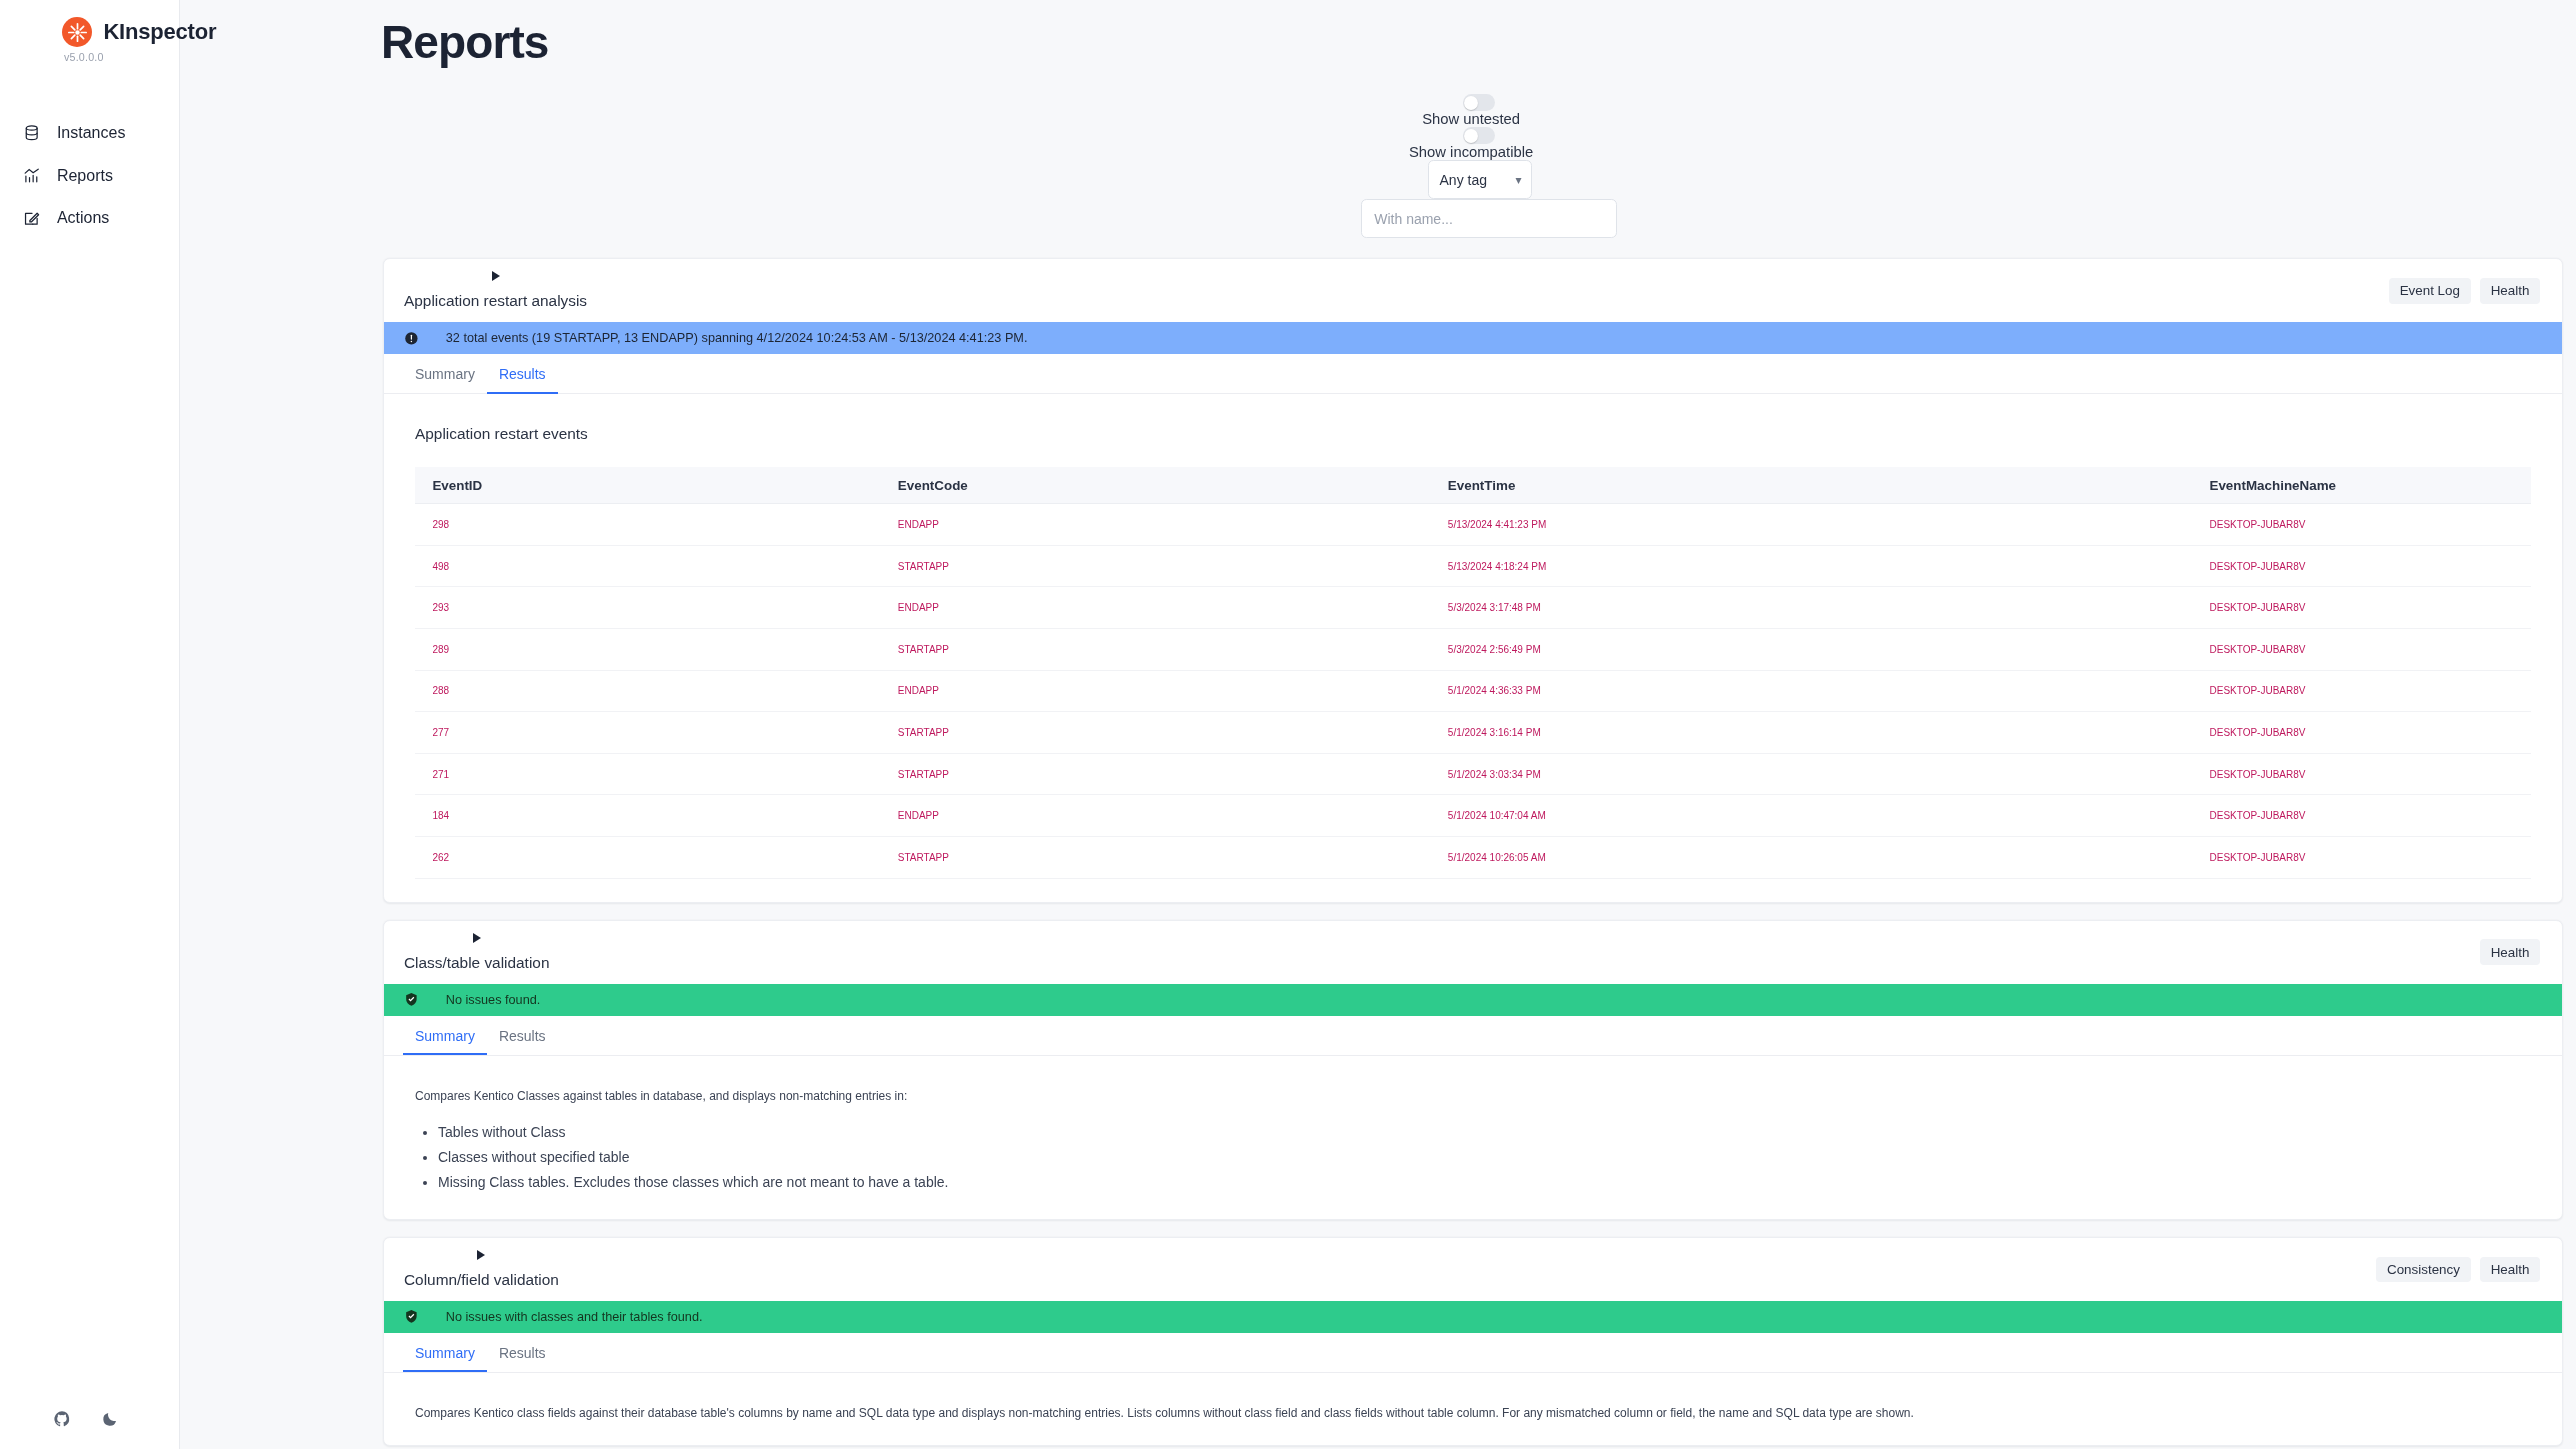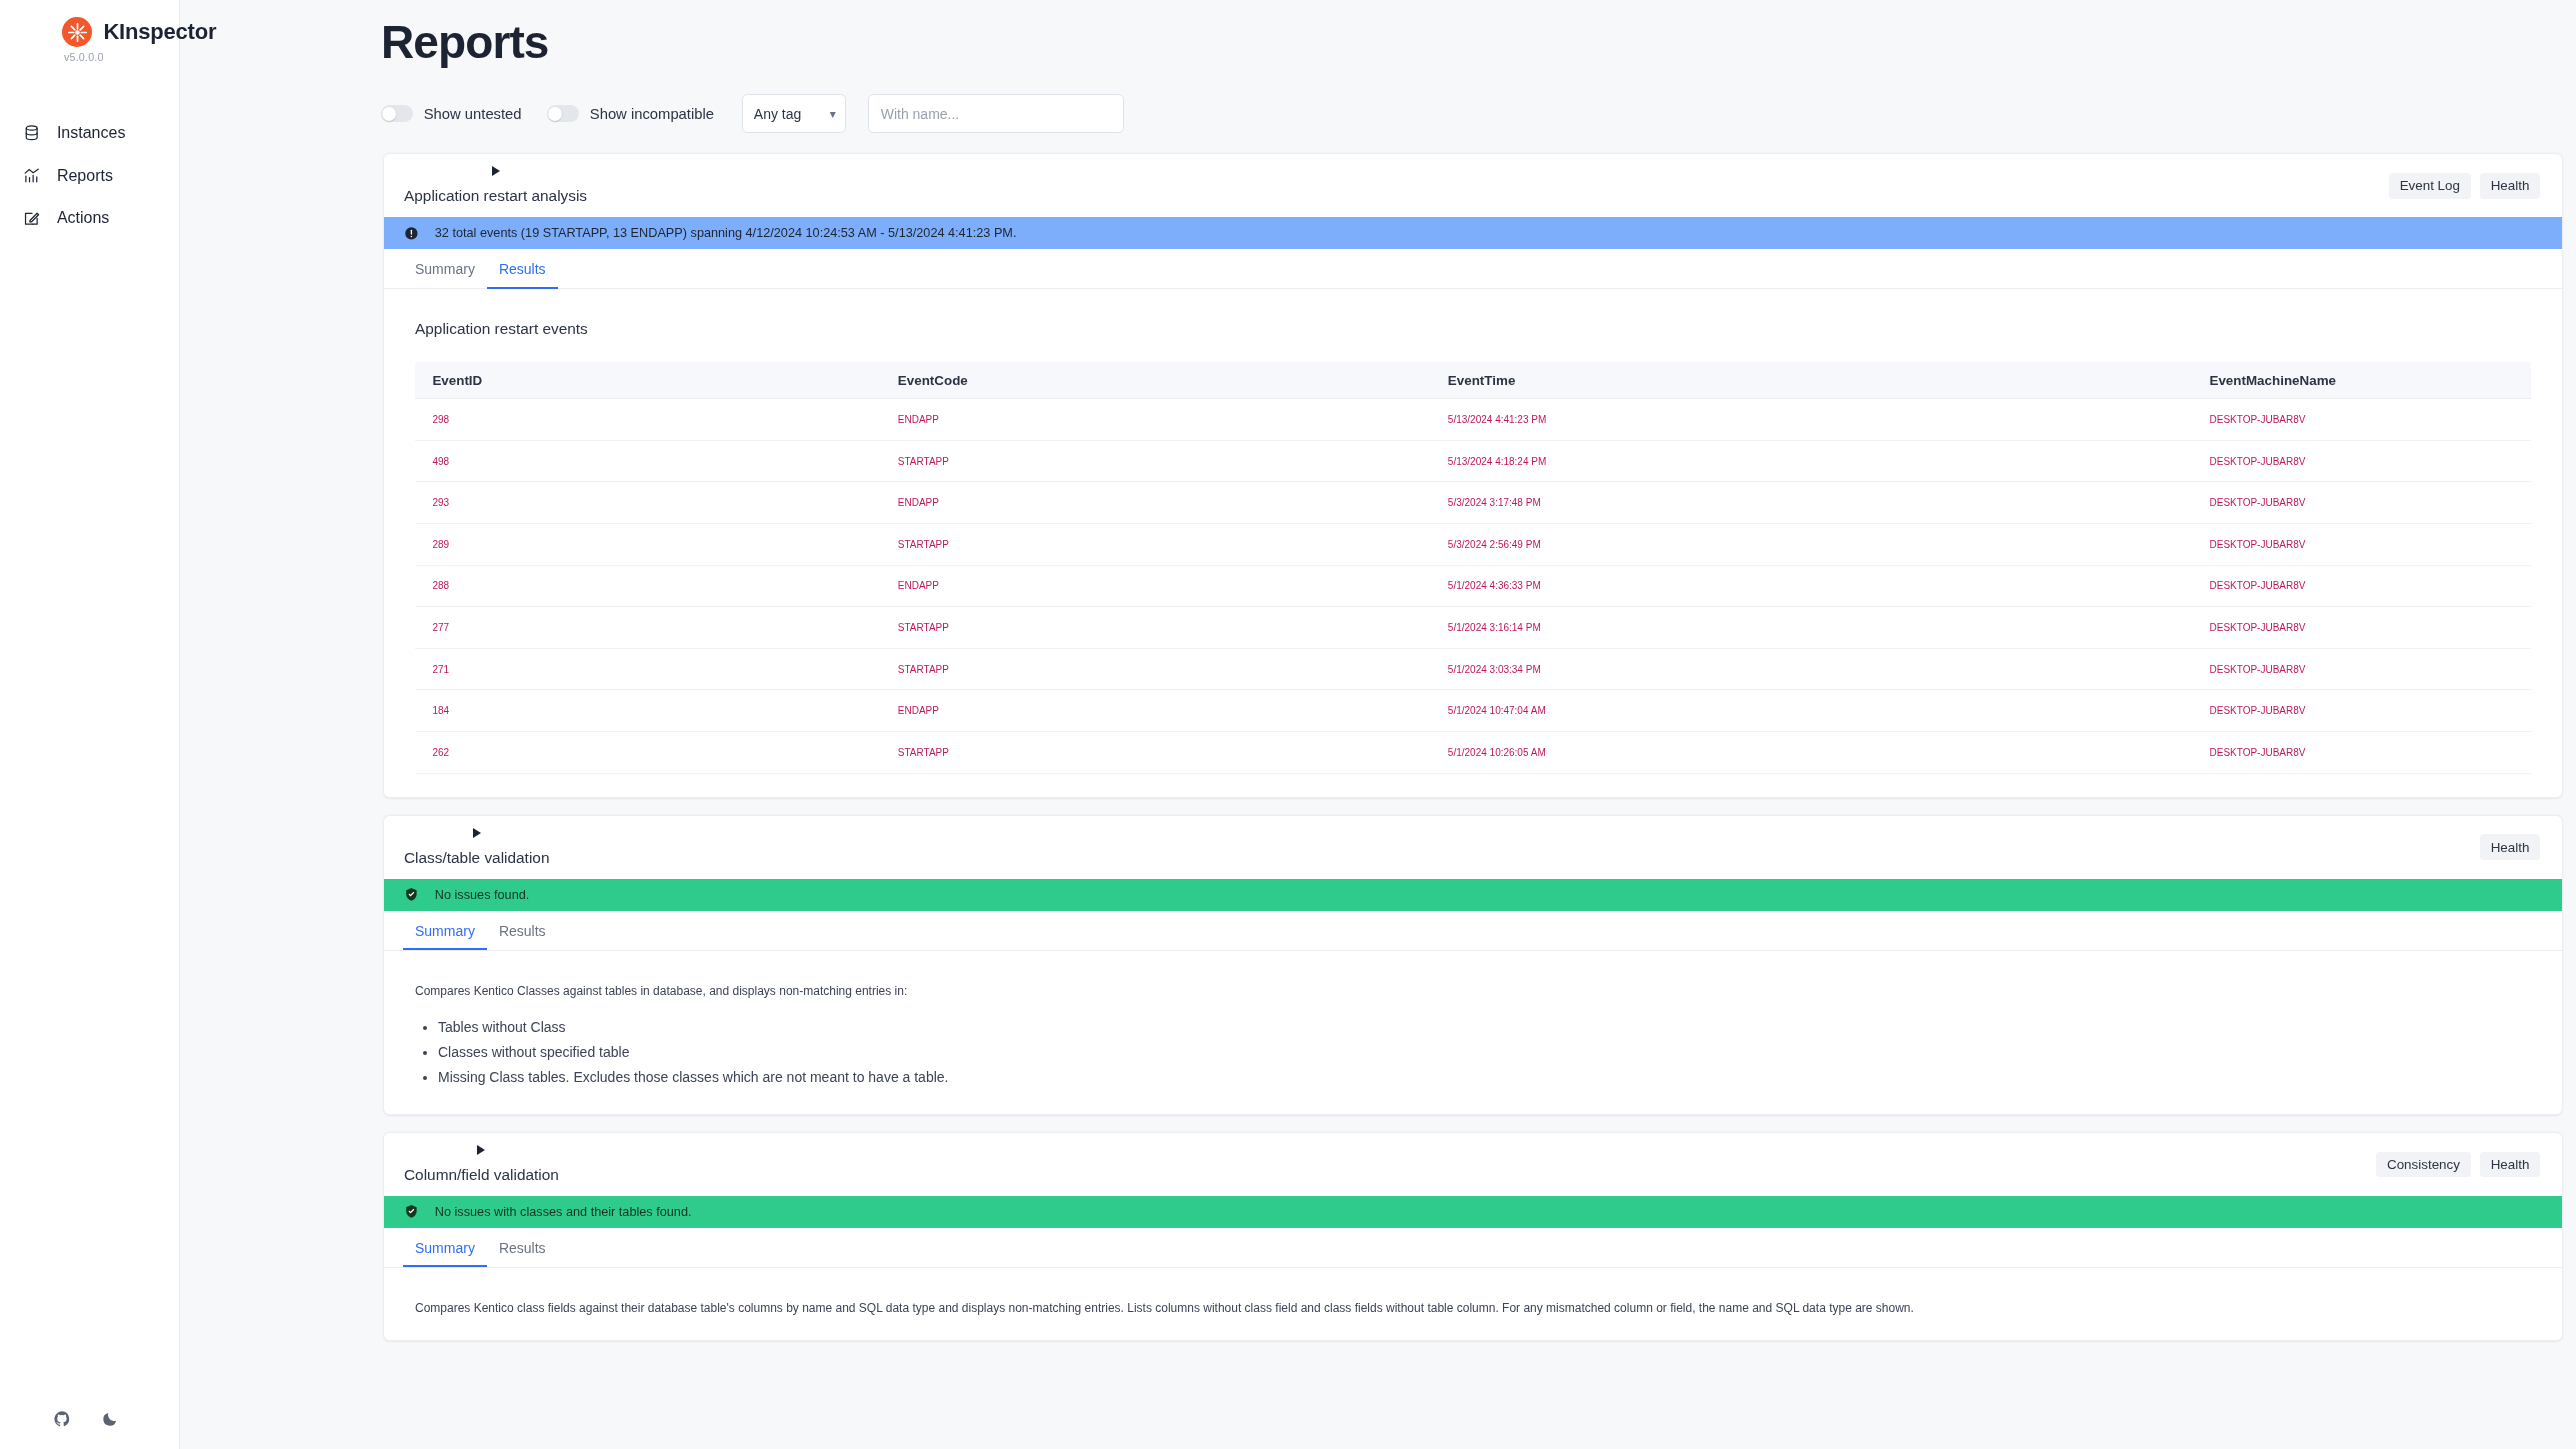--- a/index.html
+++ b/index.html
@@ -45,20 +45,21 @@
   
   .main { flex: 1; height: 1449px; overflow: hidden; background: #f7f8fa; padding: 0 0 0 0; }
   .page-title {
     font-size: 46px; font-weight: 700; color: #1c2333;
     padding: 14.8px 0 0 201px; letter-spacing: -0.9px;
   }
 
   .filters {
     display: flex; align-items: center; gap: 0;
     padding: 25.5px 0 0 201px;
+    flex-direction: column;
   }
   .toggle {
     width: 32px; height: 17px; border-radius: 9.4px; background: #e3e6eb;
     position: relative; cursor: pointer; flex: none;
   }
   .toggle .knob {
     position: absolute; top: 1.3px; left: 1.3px; width: 14px; height: 14px;
     border-radius: 50%; background: #fff; box-shadow: 0 0.7px 1.3px rgba(0,0,0,.22);
   }
   .toggle-label { font-size: 14.8px; color: #2b3344; margin: 0 25.5px 0 10.7px; white-space: nowrap; }
@@ -88,21 +89,21 @@
   }
   .card-head-left { display: flex; align-items: center; gap: 10.7px; flex-direction: column; }
   .caret { width: 0; height: 0; border-left: 8px solid #1c2333; border-top: 5.4px solid transparent; border-bottom: 5.4px solid transparent; }
   .card-title { font-size: 15.4px; color: #2b3344; }
   .tags { display: flex; align-items: center; gap: 9.4px; }
   .tag {
     background: #f1f3f6; color: #2b3344; border-radius: 4px;
     padding: 5.4px 10.7px; font-size: 13.4px; white-space: nowrap; cursor: pointer;
   }
 
-  .status-bar { display: flex; align-items: center; gap: 16px; padding: 8.7px 20px; font-size: 12.7px; }
+  .status-bar { display: flex; align-items: center; gap: 27px; padding: 8.7px 20px; font-size: 12.7px; }
   .status-info { background: #7daefc; color: #1d2533; }
   .status-ok { background: #2ecb8c; color: #14351f; }
   .status-ico { width: 14.8px; height: 14.8px; flex: none; }
 
   .tabs { display: flex; gap: 0; padding: 0 0 0 19px; border-bottom: 0.7px solid #ecedf1; background: #fff; }
   .tab {
     font-size: 14px; color: #6a7382; padding: 12px 12px 9.4px 12px;
     border-bottom: 2.7px solid transparent; cursor: pointer; margin-bottom: -0.7px;
   }
   .tab.active { color: #2f6df6; border-bottom-color: #2f6df6; }

